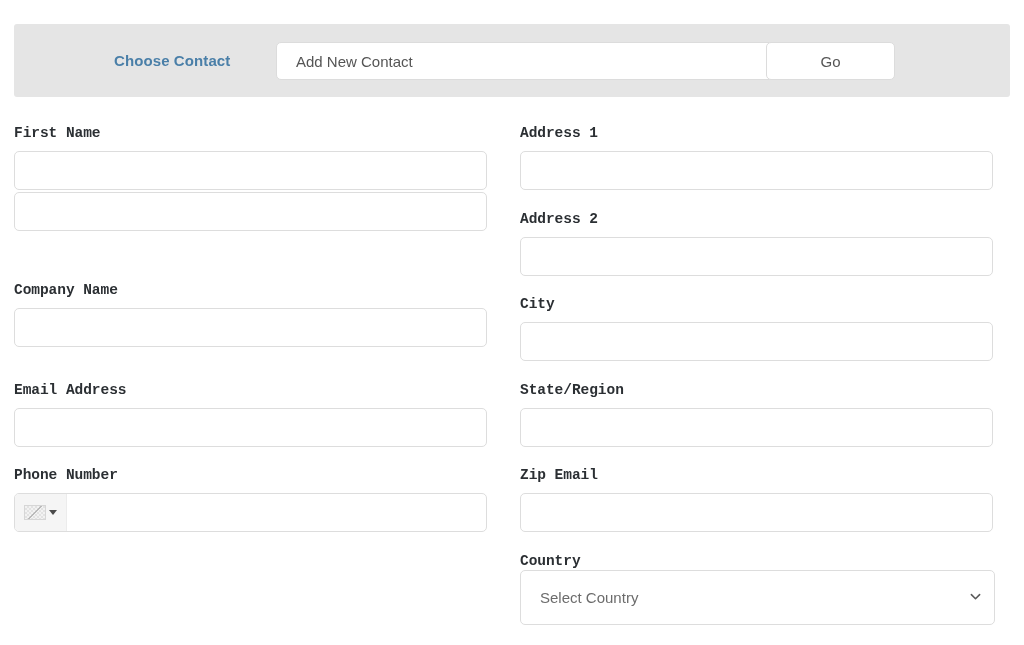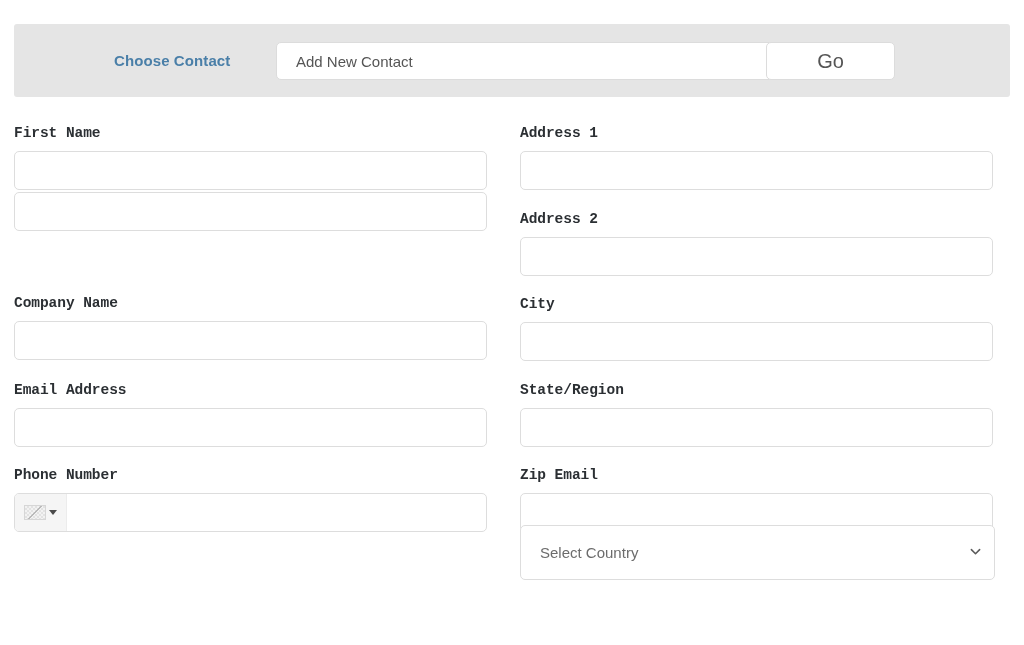--- a/index.html
+++ b/index.html
@@ -78,21 +78,21 @@
   .go-button {
     position: absolute;
     left: 752px;
     top: 18px;
     width: 129px;
     height: 38px;
     background: #ffffff;
     border: 1px solid #dcdcdc;
     border-radius: 5px;
     font-family: "Liberation Sans", sans-serif;
-    font-size: 20px;
+    font-size: 15px;
     color: #555555;
     cursor: pointer;
     padding: 0;
   }
 
   
   .form-area {
     position: absolute;
     left: 0;
     top: 97px;
@@ -230,21 +230,21 @@
 
 <div class="form-area">
   <div class="col col-left" id="col-left">
       <div class="field" style="top: 0px;">
         <label class="field-label">First Name</label>
         <input type="text" class="text-input" style="">
       </div>
       <div class="field" style="top: 85.6px;">
         <input type="text" class="text-input" style="">
       </div>
-      <div class="field" style="top: 170px;">
+      <div class="field" style="top: 157px;">
         <label class="field-label">Company Name</label>
         <input type="text" class="text-input" style="">
       </div>
       <div class="field" style="top: 256.8px;">
         <label class="field-label">Email Address</label>
         <input type="text" class="text-input" style="">
       </div>
       <div class="field" style="top: 342.4px;">
         <label class="field-label">Phone Number</label>
         <div class="phone-wrap">
@@ -271,20 +271,21 @@
       </div>
       <div class="field" style="top: 256.8px;">
         <label class="field-label">State/Region</label>
         <input type="text" class="text-input" style="">
       </div>
       <div class="field" style="top: 342.4px;">
         <label class="field-label">Zip Email</label>
         <input type="text" class="text-input" style="">
       </div>
       <div class="field" style="top: 428px;">
+        <label class="field-label">Country</label>
         <div class="country-wrap"><select class="country-select"><option>Select Country</option></select><span class="chevron">
             <svg viewBox="0 0 12 12">
               <path d="M1.5 4 L6 8.5 L10.5 4" fill="none" stroke="#5a5a5a" stroke-width="1.7" stroke-linecap="round" stroke-linejoin="round"></path>
             </svg>
           </span></div>
       </div>
     </div>
 </div>
 
 </body></html>

